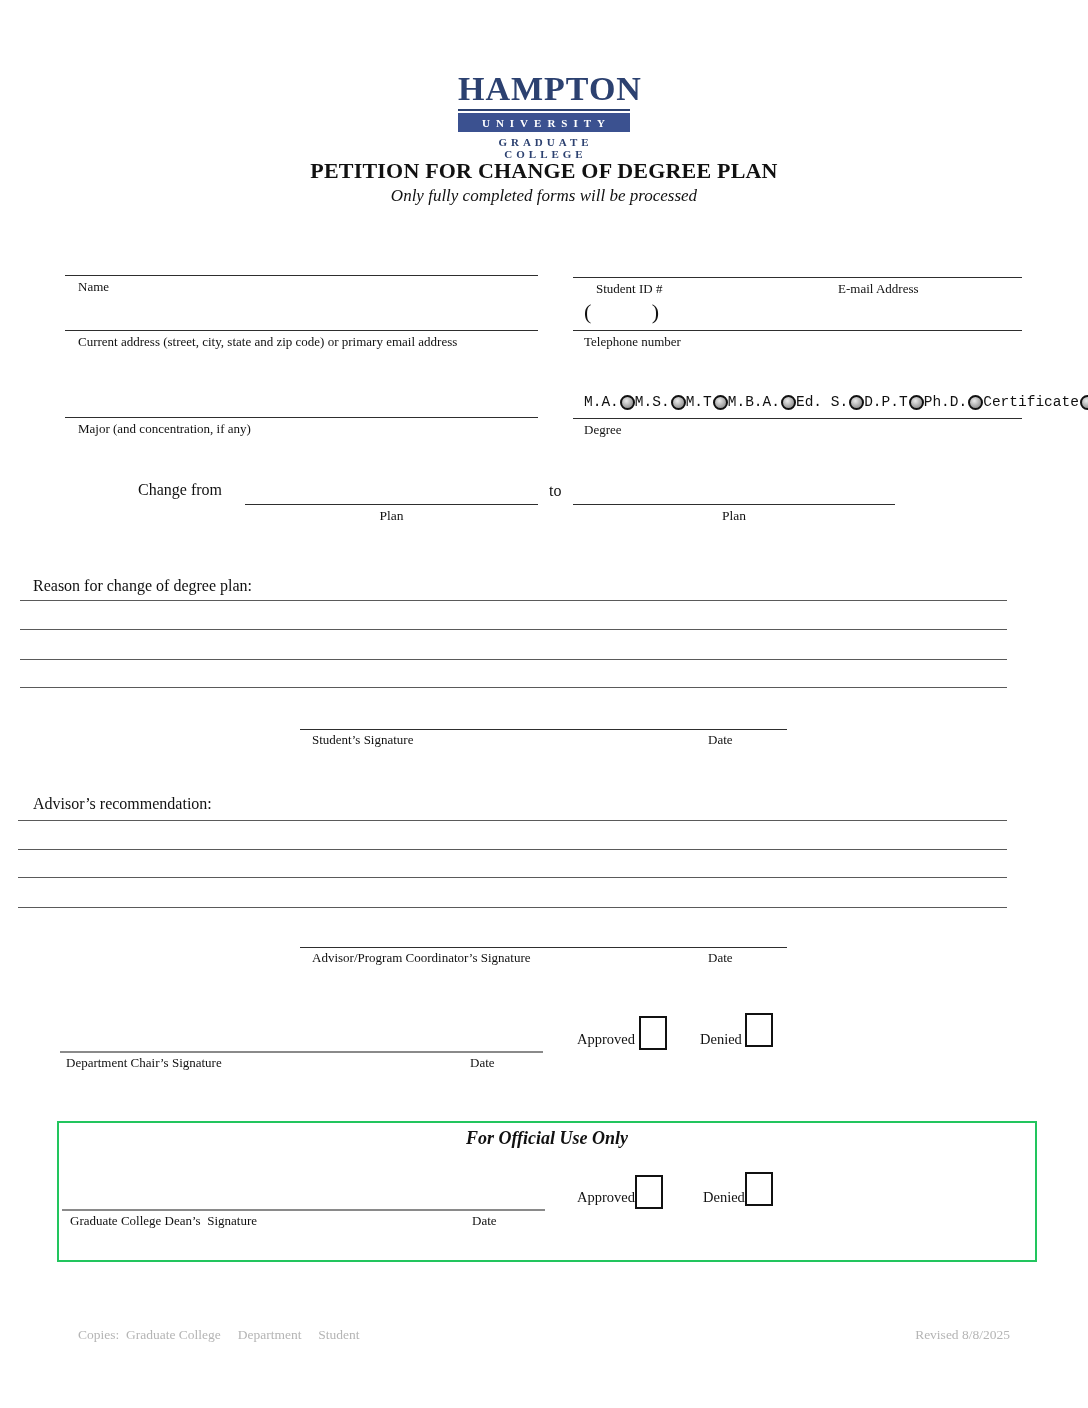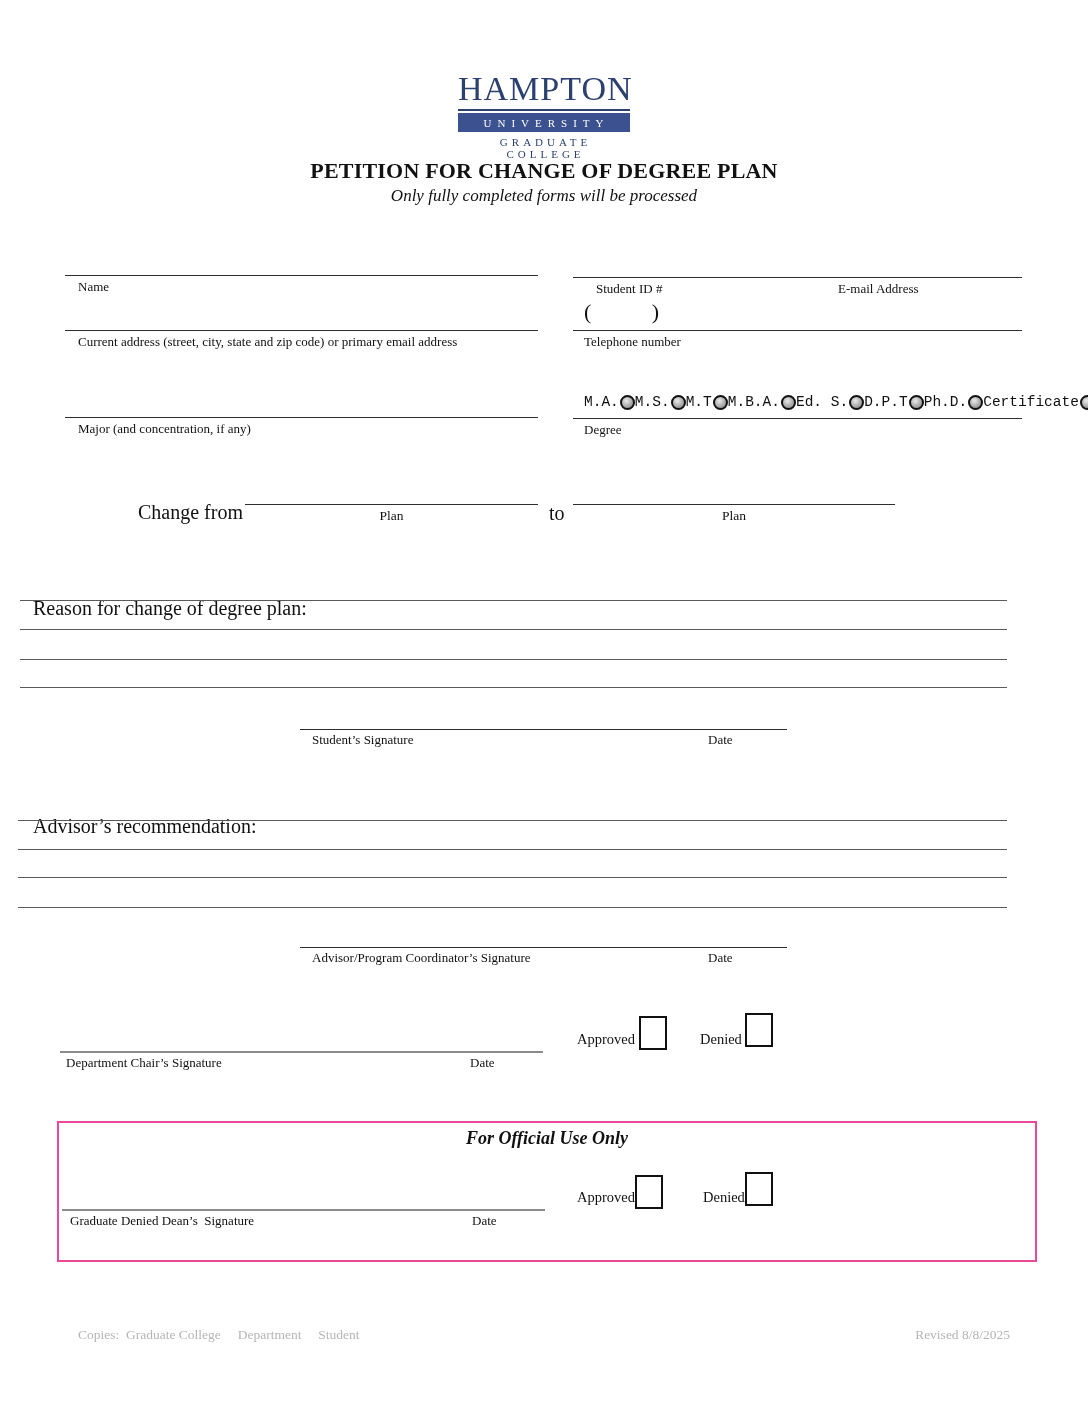--- a/index.html
+++ b/index.html
@@ -1,46 +1,46 @@
 <!DOCTYPE html>
 <html><head>
 <meta charset="utf-8">
 <style>
   html,body{margin:0;padding:0;background:#ffffff;}
   .page{
     position:relative;width:1088px;height:1408px;background:#ffffff;overflow:hidden;
     font-family:"Liberation Serif","DejaVu Serif",serif;color:#111;
   }
   
-  .logo{position:absolute;top:72px;left:50%;transform:translateX(-50%);width:172px;text-align:center;}
+  .logo{position:absolute;top:72px;left:50%;transform:translateX(-50%);width:172px;text-align:center;font-weight:bold;}
   .logo-word{font-size:34px;line-height:1;color:#2c4170;letter-spacing:1px;}
   .logo-rule{height:2px;background:#2c4170;margin:3px 0 2px 0;}
   .logo-bar{background:#3b5190;color:#ffffff;font-size:11px;letter-spacing:6px;padding:4px 0 3px 5px;}
   .logo-college{color:#2c4170;font-size:11px;letter-spacing:4px;margin-top:4px;padding-left:3px;}
   
   .title{position:absolute;top:158px;left:0;width:100%;text-align:center;font-size:22px;font-weight:bold;letter-spacing:.2px;}
   .subtitle{position:absolute;top:186px;left:0;width:100%;text-align:center;font-size:17px;font-style:italic;}
   
   .fline{position:absolute;border-top:1.6px solid #2e2e2e;height:0;}
   .wline{position:absolute;border-top:1.6px solid #5a5a5a;height:0;}
   .gline{position:absolute;border-top:2px solid #8a8a8a;height:0;}
   
   .slabel{position:absolute;font-size:13px;white-space:nowrap;}
-  .mlabel{position:absolute;font-size:20px;white-space:nowrap;margin-top:20px;}
+  .mlabel{position:absolute;font-size:16px;white-space:nowrap;}
   .parens{position:absolute;font-size:22px;white-space:pre;line-height:1;}
   
   .deg-row{position:absolute;left:584px;top:394px;width:438px;display:flex;justify-content:space-between;align-items:center;}
   .deg-opt{display:flex;align-items:center;font-family:Liberation Mono, monospace;}
   .deg-label{font-size:14.5px;white-space:nowrap;}
   .deg-radio{width:11px;height:11px;border-radius:50%;border:2.5px solid #111;margin-left:1px;
     background:radial-gradient(circle at 40% 35%, #ececec, #8f8f8f 80%);}
   
   .cbox{position:absolute;width:24px;height:30px;border:2.5px solid #111;background:#fff;}
   
-  .obox{position:absolute;left:57px;top:1121px;width:976px;height:137px;border:2px solid #ec4899;}
+  .obox{position:absolute;left:57px;top:1121px;width:976px;height:137px;border:2px solid #22c55e;}
   .obox-title{position:absolute;top:5px;left:0;width:100%;text-align:center;font-size:18px;font-weight:bold;font-style:italic;}
   
   .footer-text{position:absolute;font-size:13.5px;color:#b5b5b5;white-space:pre;}
   .plan-center{position:absolute;font-size:13.5px;text-align:center;}
 </style>
 </head>
 <body>
 
 <div class="page">
 
@@ -140,20 +140,20 @@
   <div class="slabel" style="left:66px;top:1055px;">Department Chair’s Signature</div>
   <div class="slabel" style="left:470px;top:1055px;">Date</div>
 
   <div class="obox">
     <div class="obox-title">For Official Use Only</div>
     <div class="slabel" style="left:518px;top:66px;font-size:14.5px;">Approved</div>
     <div class="cbox" style="left:576px;top:52px;"></div>
     <div class="slabel" style="left:644px;top:66px;font-size:14.5px;">Denied</div>
     <div class="cbox" style="left:686px;top:49px;"></div>
     <div class="gline" style="left:3px;top:86px;width:483px;"></div>
-    <div class="slabel" style="left:11px;top:90px;white-space:pre;">Graduate Denied Dean’s  Signature</div>
+    <div class="slabel" style="left:11px;top:90px;white-space:pre;">Graduate College Dean’s  Signature</div>
     <div class="slabel" style="left:413px;top:90px;">Date</div>
   </div>
 
   <div class="footer-text" style="left:78px;top:1327px;">Copies:  Graduate College     Department     Student</div>
   <div class="footer-text" style="right:78px;top:1327px;margin-left:42px;">Revised 8/8/2025</div>
 
 </div>
 
 </body></html>

